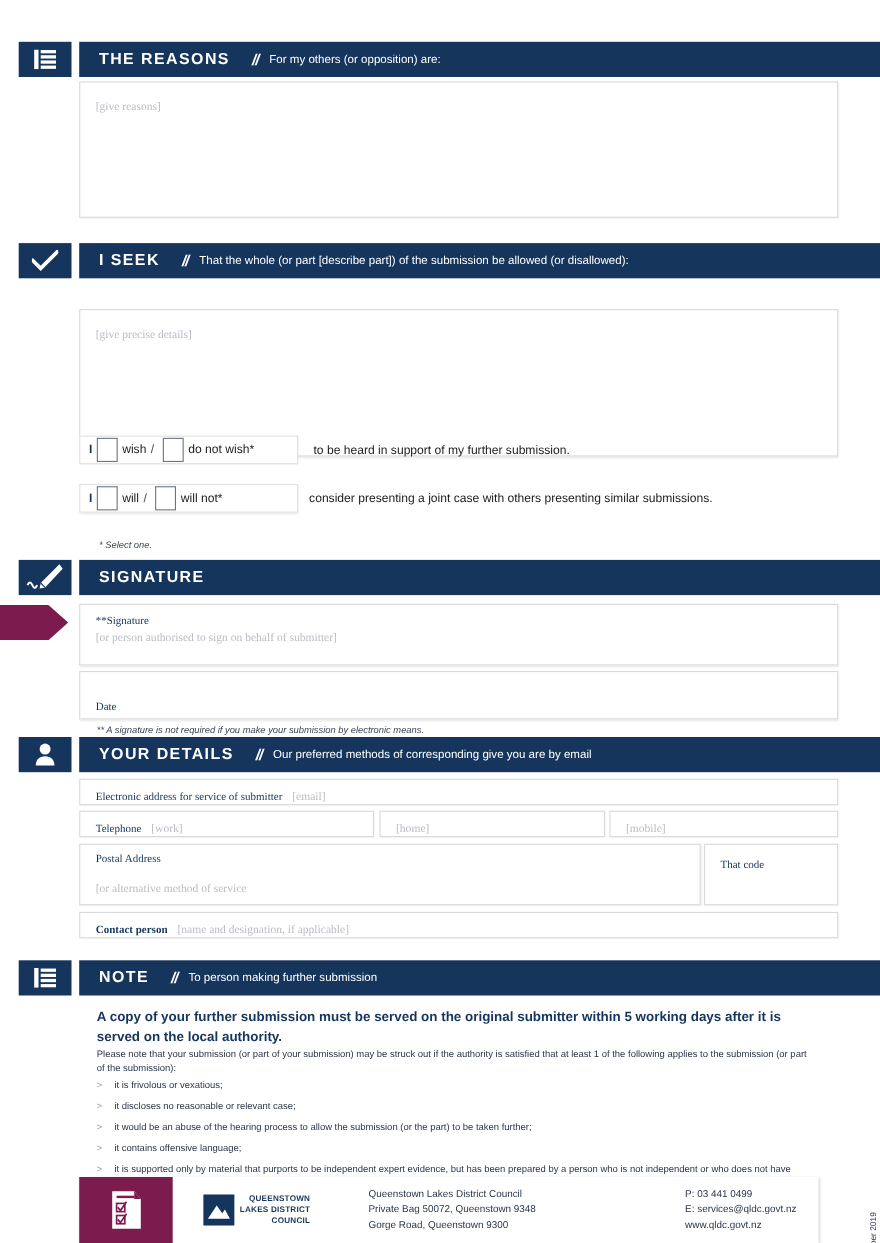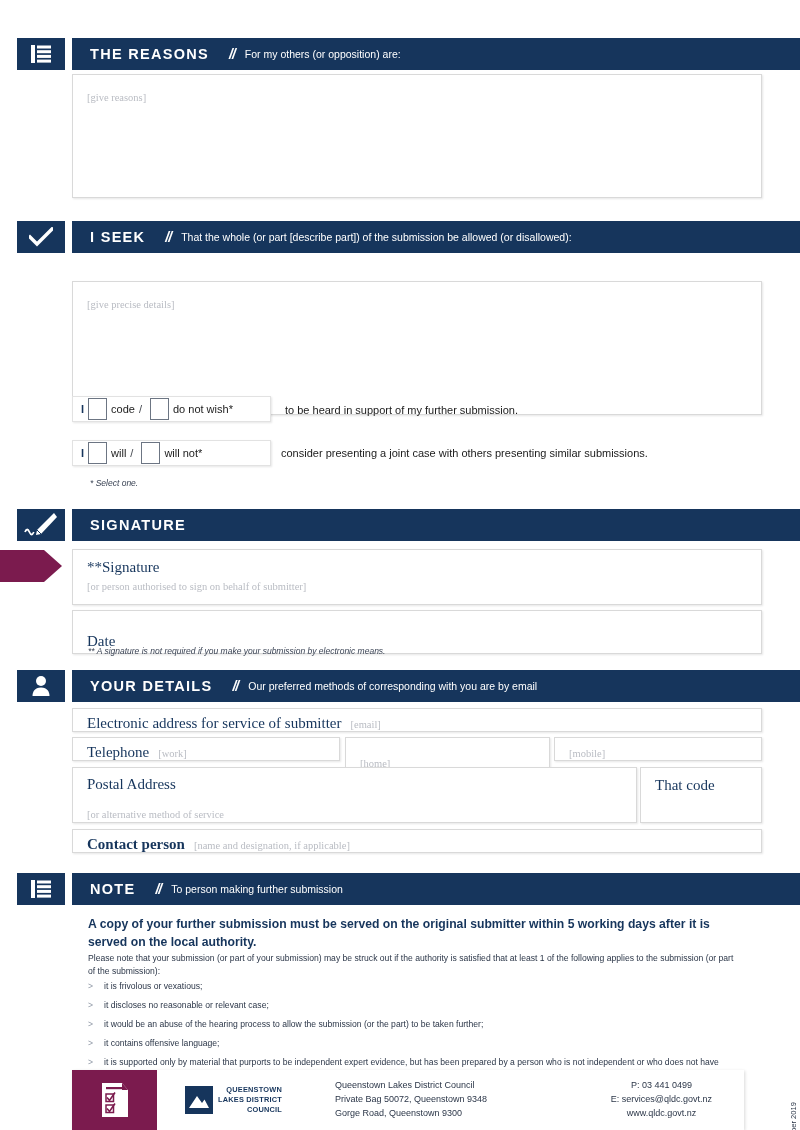--- a/index.html
+++ b/index.html
@@ -75,21 +75,21 @@
     border: 1px solid #d9d9d9;
     box-shadow: 1px 1px 2px rgba(0,0,0,0.10);
     font-family: Liberation Serif, serif;
   }
   .ph {
     color: #b9bcc3;
     font-size: 10.5px;
   }
   .lbl {
     color: #16355c;
-    font-size: 15px;
+    font-size: 10px;
   }
   .lbl-b { font-weight: bold; }
 
   
   .choice {
     position: absolute;
     height: 26px;
     background: #ffffff;
     border: 1px solid #e2e2e2;
     box-shadow: 1px 1px 2px rgba(0,0,0,0.10);
@@ -112,20 +112,21 @@
   .after-text {
     position: absolute;
     font-size: 11px;
     color: #1b1b1b;
   }
   .note-small {
     position: absolute;
     font-size: 8.5px;
     font-style: italic;
     color: #3b4455;
+    margin-top: 12px;
   }
 
   
   .arrow {
     position: absolute;
     left: 0;
     top: 550px;
     width: 62px;
     height: 32px;
     background: #7b1b4e;
@@ -216,22 +217,22 @@
   .foot-addr {
     font-size: 9px;
     color: #2b3648;
     line-height: 1.55;
     flex: 1;
   }
   .foot-contact {
     font-size: 9px;
     color: #2b3648;
     line-height: 1.55;
-    text-align: center;
-    padding-right: 32px;
+    text-align: left;
+    padding-right: 20px;
   }
   .page-stamp {
     position: absolute;
     right: 2px;
     bottom: 28px;
     transform-origin: right bottom;
     transform: rotate(-90deg);
     white-space: nowrap;
     font-size: 7.6px;
     color: #2b3648;
@@ -274,21 +275,21 @@
       <span class="sec-sub">That the whole (or part [describe part]) of the submission be allowed (or disallowed):</span>
     </div>
   </div>
   <div class="box" style="left:72px; top:257px; width:690px; height:134px; padding:12px 14px;margin-top:24px;">
     <span class="ph">[give precise details]</span>
   </div>
 
   <div class="choice" style="left:72px; top:396px; width:199px;">
     <span class="i">I</span>
     <span class="tick"></span>
-    <span>code</span>
+    <span>wish</span>
     <span class="sl">/</span>
     <span class="tick"></span>
     <span>do not wish*</span>
   </div>
   <div class="after-text" style="left:285px; top:404px;">to be heard in support of my further submission.</div>
 
   <div class="choice" style="left:72px; top:440px; width:199px;">
     <span class="i">I</span>
     <span class="tick"></span>
     <span>will</span>
@@ -326,34 +327,34 @@
   <div class="sec-head" style="top:670px;">
     <div class="sec-icon">
       <svg width="20" height="22" viewBox="0 0 20 22" aria-hidden="true">
         <circle cx="10" cy="6" r="5" fill="#ffffff"></circle>
         <path d="M10 12.5 C3.5 12.5 1.5 17 1.5 21 L18.5 21 C18.5 17 16.5 12.5 10 12.5 Z" fill="#ffffff"></path>
       </svg>
     </div>
     <div class="sec-bar">
       <span class="sec-title">YOUR DETAILS</span>
       <span class="sec-slashes">//</span>
-      <span class="sec-sub"><span>Our preferred methods of corresponding with you are by </span><b>email</b></span>
+      <span class="sec-sub"><span>Our preferred methods of corresponding give you are by </span><b>email</b></span>
     </div>
   </div>
 
   <div class="box" style="left:72px; top:708px; width:690px; height:24px; padding:5px 14px;">
     <span class="lbl">Electronic address for service of submitter</span>
     <span class="ph" style="margin-left:5px;">[email]</span>
   </div>
 
   <div class="box" style="left:72px; top:737px; width:268px; height:24px; padding:5px 14px;">
     <span class="lbl">Telephone</span>
     <span class="ph" style="margin-left:5px;">[work]</span>
   </div>
-  <div class="box" style="left:345px; top:737px; width:205px; height:24px; padding:15px 14px;">
+  <div class="box" style="left:345px; top:737px; width:205px; height:24px; padding:5px 14px;">
     <span class="ph">[home]</span>
   </div>
   <div class="box" style="left:554px; top:737px; width:208px; height:24px; padding:5px 14px;">
     <span class="ph">[mobile]</span>
   </div>
 
   <div class="box" style="left:72px; top:767px; width:565px; height:56px; padding:8px 14px;">
     <div class="lbl" style="margin-bottom:14px;">Postal Address</div>
     <div class="ph" style="line-height:1.6;">[or alternative method of service</div>
   </div>

